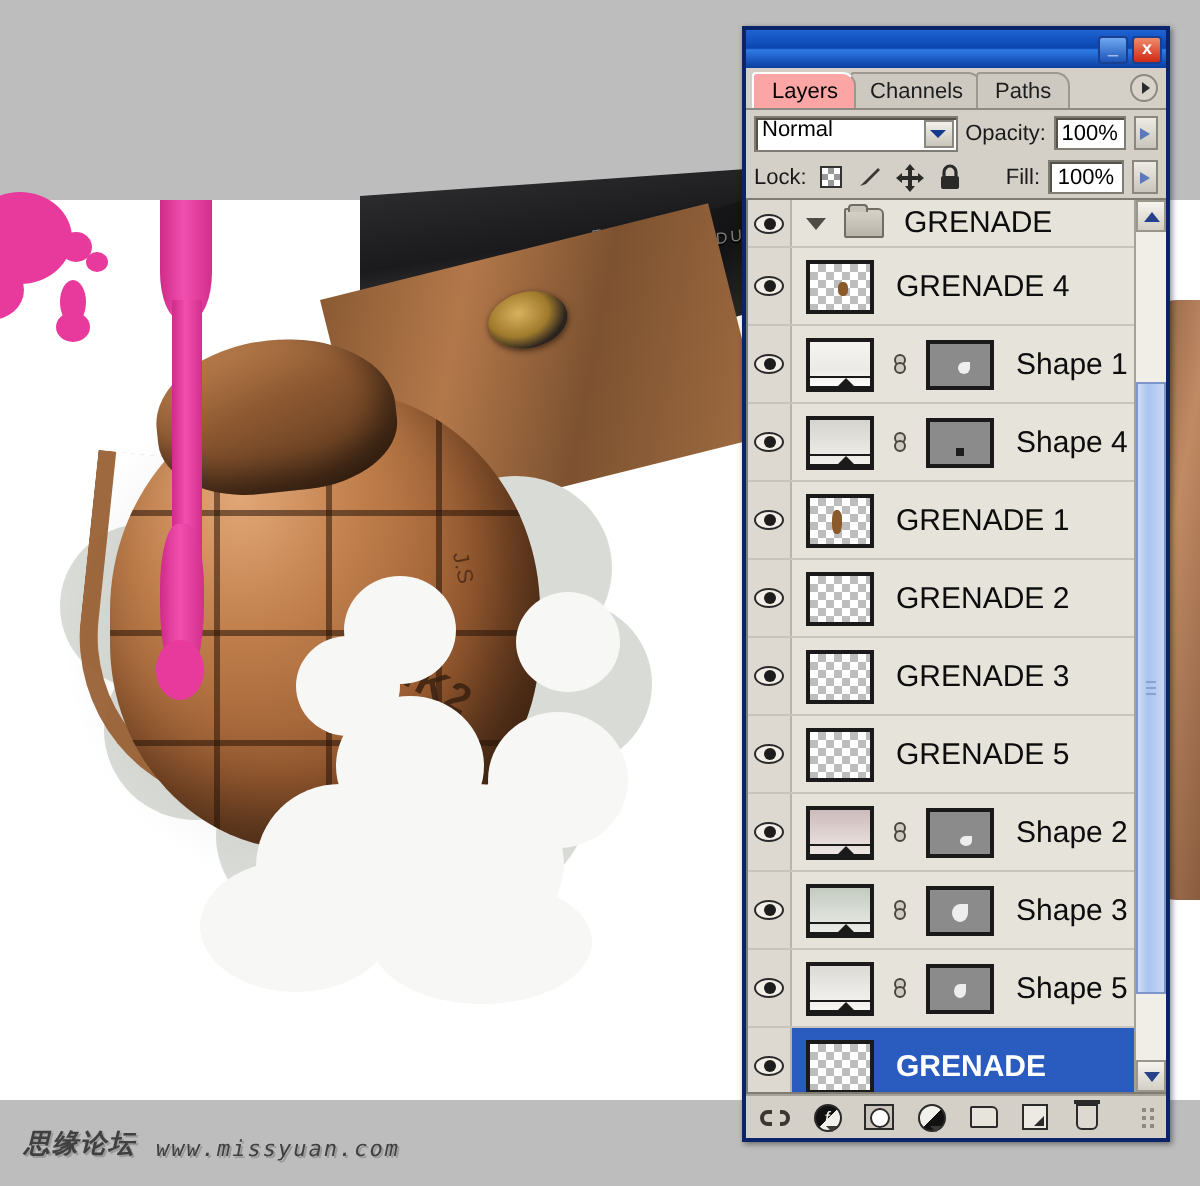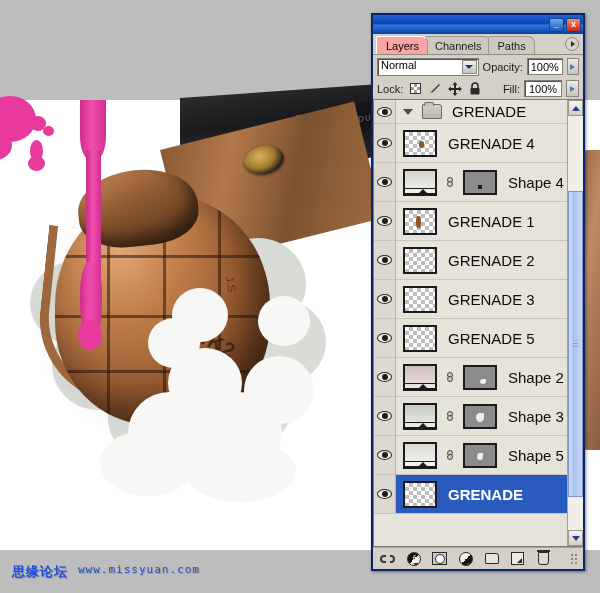--- a/index.html
+++ b/index.html
@@ -175,23 +175,24 @@
     left: 576px; top: 150px;
     width: 24px; height: 300px;
     background: linear-gradient(100deg, #8c5f44 0%, #c08a63 40%, #8a5c40 100%);
     border-radius: 12px 0 0 12px;
   }
 
   
   .wm-left {
     position: absolute;
     left: 12px; bottom: 12px;
-    display: flex; align-items: flex-start; gap: 10px;
-    color: #1d4ed8;
+    display: flex; align-items: flex-end; gap: 10px;
+    color: #404040;
     text-shadow: 1px 1px 0 #9a9a9a;
+    font-style: italic;
   }
   .wm-left .cn { font-size: 13px; letter-spacing: 1px; font-weight: bold; }
   .wm-left .en {
     font-size: 11px; letter-spacing: 1px;
     font-family: "DejaVu Sans Mono", monospace;
   }
   .wm-right {
     position: absolute;
     right: 6px; bottom: 2px;
     text-align: center;
@@ -785,20 +786,44 @@
               <div class="eye"></div>
             </div>
           <div class="thumbcell">
             <div class="thumb checker">
                 <span class="dot"></span>
               </div>
           </div>
           <div class="rowlabel">GRENADE 4</div>
         </div>
 
+        <div class="row">
+          <div class="eyecell">
+              <div class="eye"></div>
+            </div>
+          <div class="thumbcell">
+            <div class="thumb gradfx">
+                <span class="band"></span>
+                <span class="band2"></span>
+                <span class="tri"></span>
+              </div>
+          </div>
+          <div class="linkcell">
+              <span class="chain">
+                <span></span>
+                <span></span>
+              </span>
+            </div>
+          <div class="maskcell">
+            <div class="maskthumb">
+                <span class="blip" style="left:46%;top:46%;width:6px;height:6px;"></span>
+              </div>
+          </div>
+          <div class="rowlabel">Shape 1</div>
+        </div>
 
         <div class="row">
           <div class="eyecell">
               <div class="eye"></div>
             </div>
           <div class="thumbcell">
             <div class="thumb gradfx" style="background:linear-gradient(180deg,#d6d4ce,#f3f2ee);">
                 <span class="band"></span>
                 <span class="band2"></span>
                 <span class="tri"></span>

